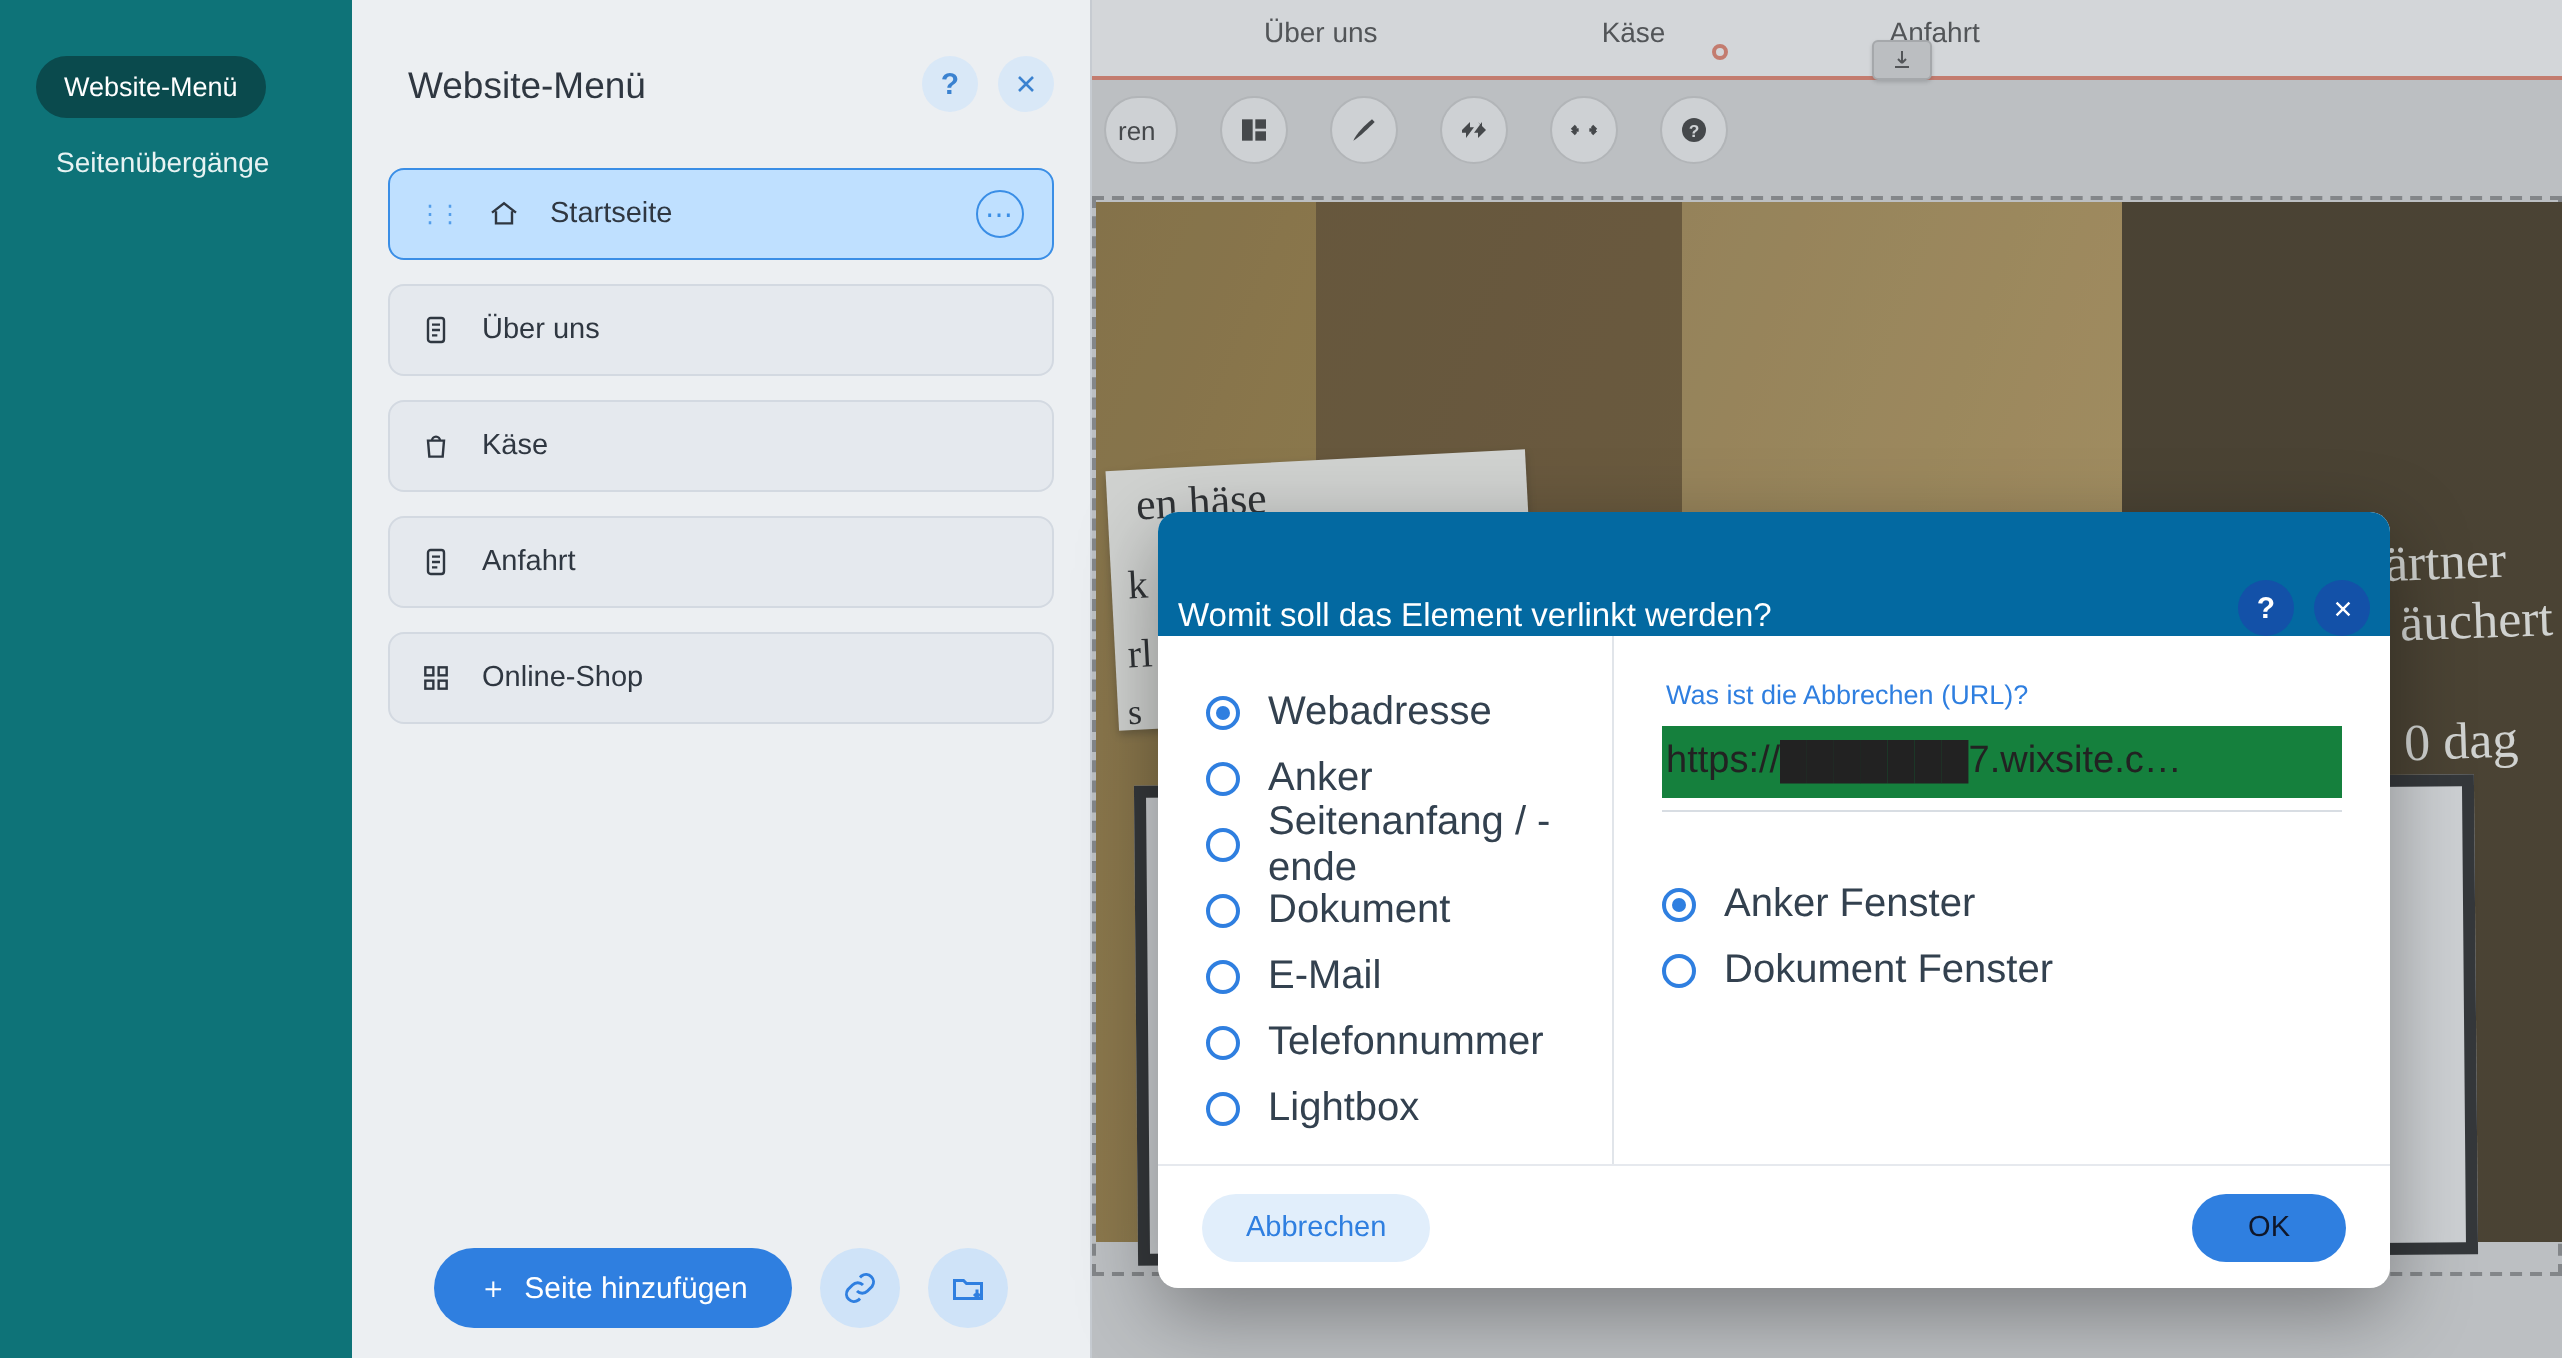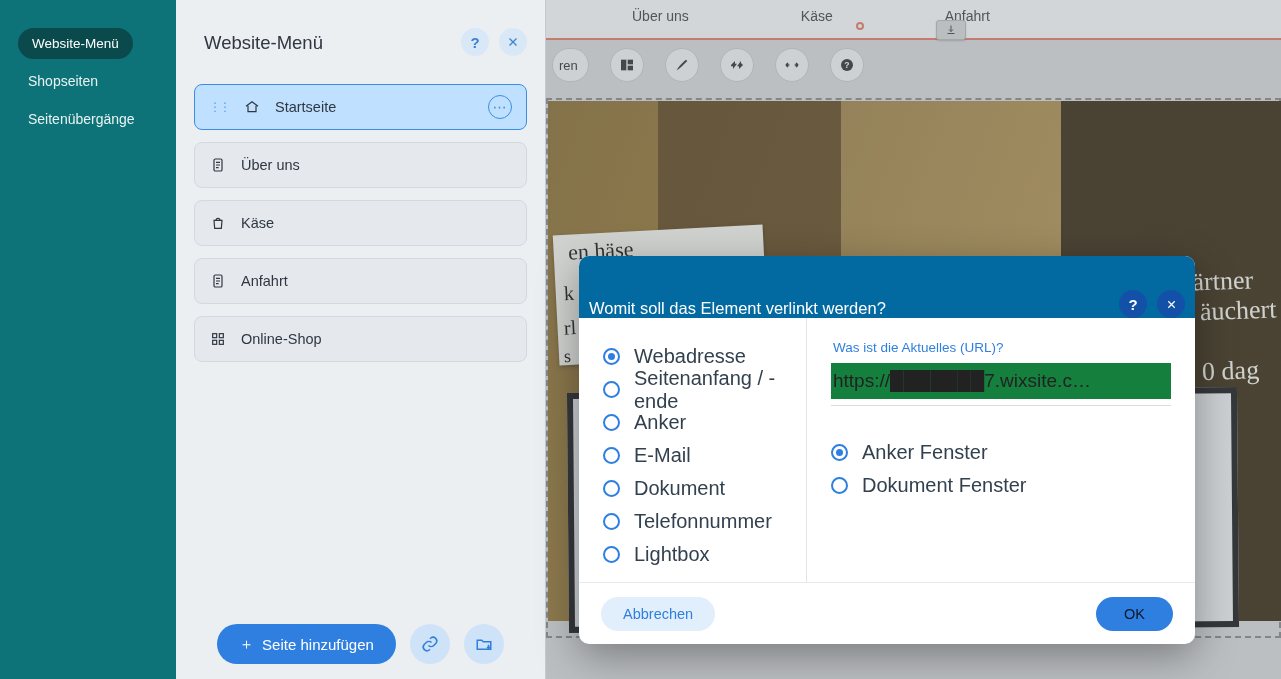--- a/index.html
+++ b/index.html
@@ -213,21 +213,20 @@
       <span class="big-letter">M</span>
     </div>
 </div>
 
 <div class="red-marker"></div>
 
 <div class="dimmer"></div>
 
 <div class="left-sidebar">
   <span class="sidebar-btn-active">Website-Menü</span>
-  <span class="sidebar-link">Shopseiten</span>
   <span class="sidebar-link">Seitenübergänge</span>
 </div>
 
 <div class="menu-panel">
   <div class="mp-header">
     <div class="mp-title">Website-Menü</div>
     <div class="mp-help">?</div>
     <div class="mp-close">
       <svg viewBox="0 0 24 24">
           <path stroke="#3b82d0" stroke-width="2.6" fill="none" d="M5 5l14 14M19 5L5 19"></path>
@@ -313,45 +312,45 @@
     </span>
   </div>
   <div class="ld-body">
     <div class="ld-left">
       <div class="radio-row">
           <span class="radio checked"></span>
           <span>Webadresse</span>
         </div>
       <div class="radio-row">
           <span class="radio"></span>
+          <span>Anker</span>
+        </div>
+      <div class="radio-row">
+          <span class="radio"></span>
           <span>Seitenanfang / -ende</span>
         </div>
       <div class="radio-row">
           <span class="radio"></span>
-          <span>Anker</span>
+          <span>Dokument</span>
         </div>
       <div class="radio-row">
           <span class="radio"></span>
           <span>E-Mail</span>
         </div>
       <div class="radio-row">
           <span class="radio"></span>
-          <span>Dokument</span>
-        </div>
-      <div class="radio-row">
-          <span class="radio"></span>
           <span>Telefonnummer</span>
         </div>
       <div class="radio-row">
           <span class="radio"></span>
           <span>Lightbox</span>
         </div>
     </div>
     <div class="ld-right">
-      <div class="url-label">Was ist die Aktuelles (URL)?</div>
+      <div class="url-label">Was ist die Abbrechen (URL)?</div>
       <div class="url-wrap highlight-wrap">
         <input class="url-input" value="https://███████7.wixsite.c…" style="">
       </div>
       <div class="radio-row">
           <span class="radio checked"></span>
           <span>Anker Fenster</span>
         </div>
       <div class="radio-row">
           <span class="radio"></span>
           <span>Dokument Fenster</span>

